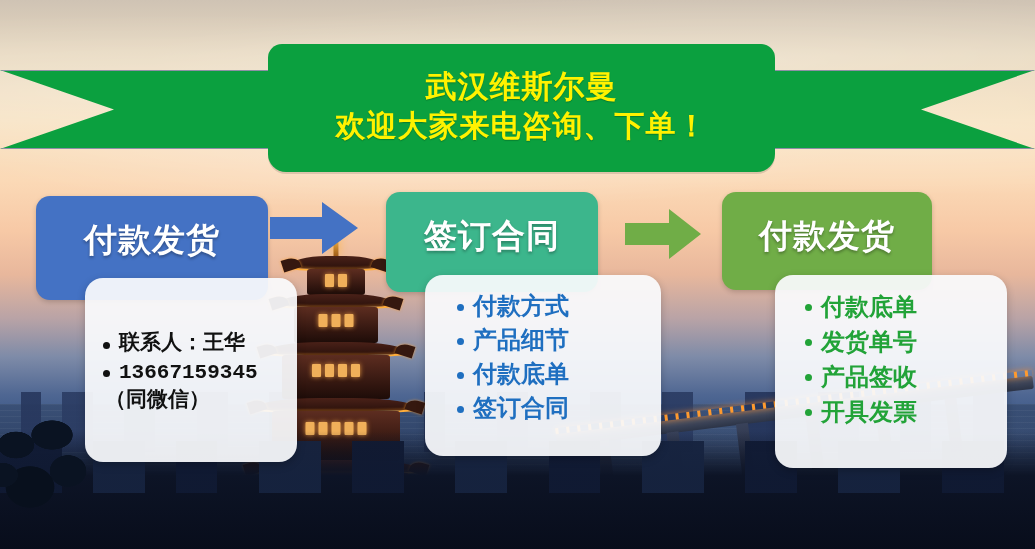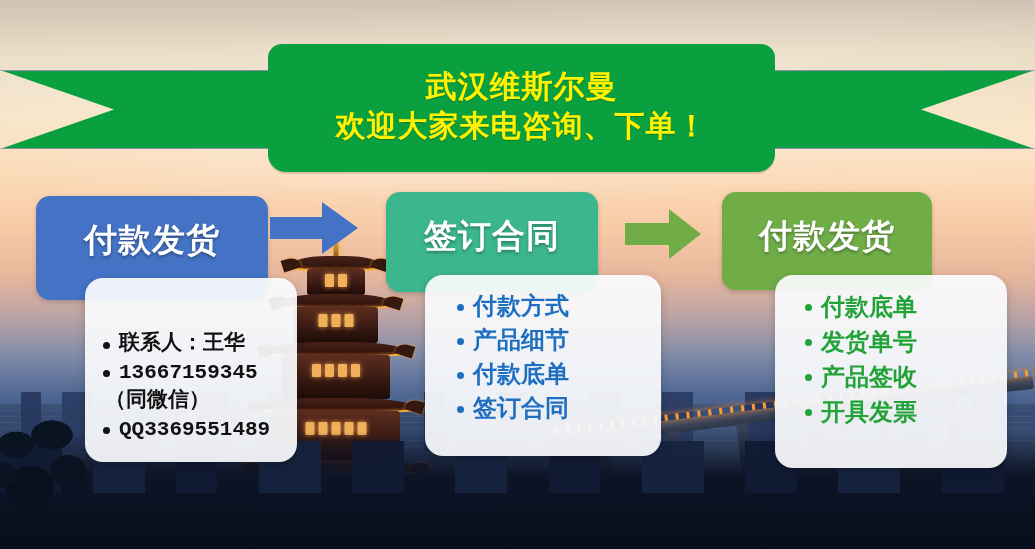--- a/index.html
+++ b/index.html
@@ -358,21 +358,20 @@
   </div>
 
   <div class="step-head" id="head-1">
     <span>付款发货</span>
   </div>
   <div class="step-card" id="card-1">
     <ul class="card-list">
       <li>联系人：王华</li>
       <li>13667159345</li>
       <li class="nobullet">（同微信）</li>
-      <li>QQ3369551489</li>
     </ul>
   </div>
 
   <div class="arrow" id="arrow-1">
     <svg viewBox="0 0 88 56" preserveAspectRatio="none" aria-hidden="true">
       <polygon points="0,17 52,17 52,2 88,28 52,54 52,39 0,39" fill="#4472c4"></polygon>
     </svg>
   </div>
 
   <div class="step-head" id="head-2">

